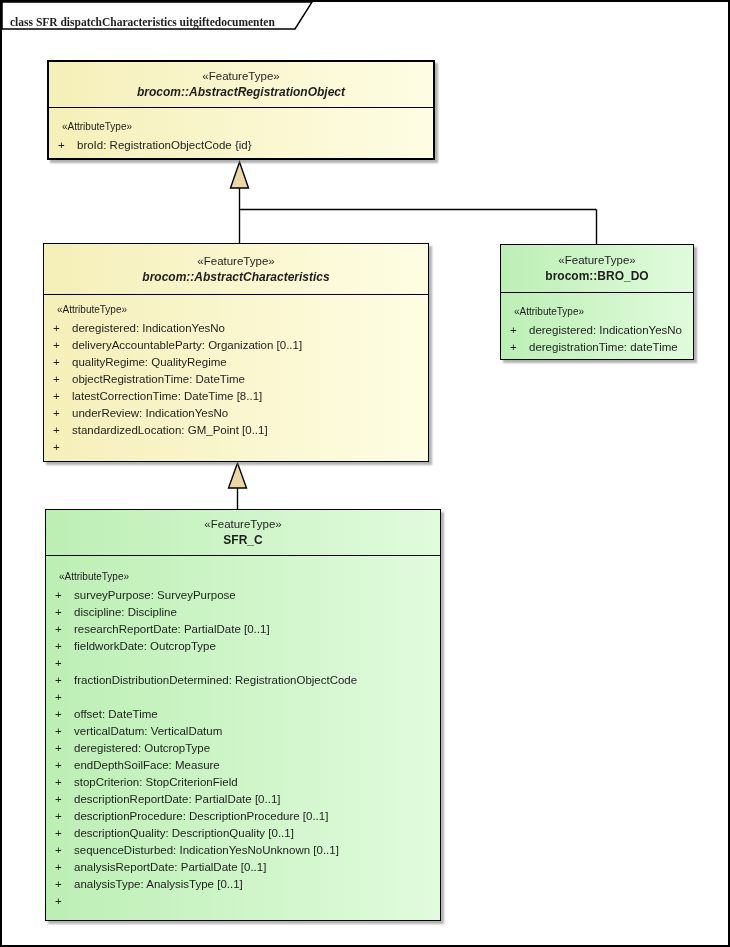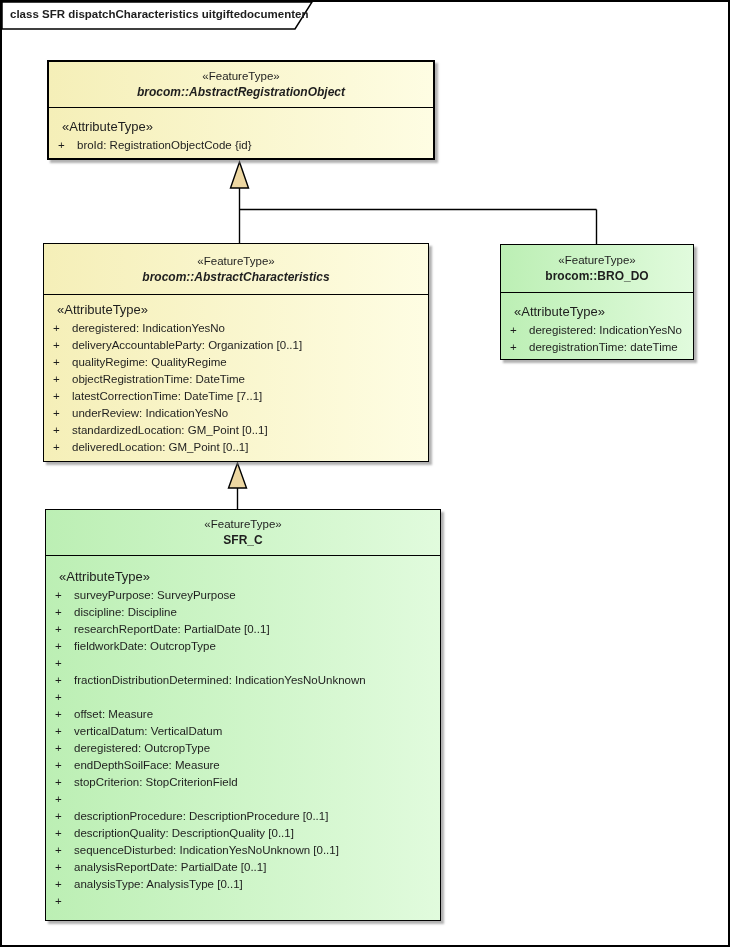--- a/index.html
+++ b/index.html
@@ -11,22 +11,22 @@
     border:2px solid var(--line,#000);
     font-family:"Liberation Sans", sans-serif;
     color:var(--text,#1e1e1e);
     overflow:hidden;
   }
 
   
   .frame-tab{position:absolute;left:0;top:0;width:330px;height:32px;}
   .frame-tab svg{position:absolute;left:0;top:0;}
   .frame-title{
-    position:absolute;left:8px;top:6px;
-    font-size:11.5px;font-weight:bold;white-space:nowrap;
+    position:absolute;left:8px;top:14px;
+    font-size:11.5px;font-weight:bold;white-space:nowrap;font-family:Liberation Serif, serif;
   }
 
   
   .connector-layer{position:absolute;left:0;top:0;width:730px;height:947px;pointer-events:none;}
   .connector-layer line{stroke:var(--line,#000);stroke-width:1.4;}
   .connector-layer polygon{fill:var(--triangle-fill,#EFD9A3);stroke:var(--line,#000);stroke-width:1.4;}
 
   
   .uml-class{
     position:absolute;box-sizing:border-box;
@@ -45,21 +45,21 @@
   .stereotype{font-size:11.5px;line-height:14px;}
   .cls-name{font-size:12px;line-height:15px;font-weight:bold;}
   .cls-name.abstract{font-style:italic;}
 
   .cls-body{
     flex:1 1 auto;border-top:1.5px solid var(--line,#000);
     padding-top:8px;overflow:hidden;
   }
   .cls-body.pad12{padding-top:12px;}
   .cls-body.pad14{padding-top:14px;}
-  .attr-stereotype{font-size:13px;line-height:14px;padding-left:13px;margin-bottom:3px;}
+  .attr-stereotype{font-size:10px;line-height:14px;padding-left:13px;margin-bottom:3px;}
   .attr-row{display:flex;height:17px;line-height:17px;font-size:11.5px;white-space:nowrap;}
   .attr-vis{flex:0 0 19px;padding-left:9px;}
 </style>
 </head>
 <body>
 
 <div class="canvas">
 
   <svg class="connector-layer" width="730" height="947" viewBox="0 0 730 947">
     <g>
@@ -122,36 +122,35 @@
             <span>qualityRegime: QualityRegime</span>
           </div>
 
           <div class="attr-row">
             <span class="attr-vis">+</span>
             <span>objectRegistrationTime: DateTime</span>
           </div>
 
           <div class="attr-row">
             <span class="attr-vis">+</span>
-            <span>latestCorrectionTime: DateTime [7..1]</span>
+            <span>latestCorrectionTime: DateTime [8..1]</span>
           </div>
 
           <div class="attr-row">
             <span class="attr-vis">+</span>
             <span>underReview: IndicationYesNo</span>
           </div>
 
           <div class="attr-row">
             <span class="attr-vis">+</span>
             <span>standardizedLocation: GM_Point [0..1]</span>
           </div>
 
           <div class="attr-row">
             <span class="attr-vis">+</span>
-            <span>deliveredLocation: GM_Point [0..1]</span>
           </div>
         </div>
     </div>
   </div>
 
   <div class="uml-class green" style="left:498px;top:242px;width:194px;height:116px">
     <div class="cls-header" style="height:47px">
       <div class="stereotype">«FeatureType»</div>
       <div class="cls-name">brocom::BRO_DO</div>
     </div>
@@ -200,30 +199,30 @@
             <span class="attr-vis">+</span>
             <span>fieldworkDate: OutcropType</span>
           </div>
 
           <div class="attr-row">
             <span class="attr-vis">+</span>
           </div>
 
           <div class="attr-row">
             <span class="attr-vis">+</span>
-            <span>fractionDistributionDetermined: IndicationYesNoUnknown</span>
-          </div>
-
-          <div class="attr-row">
-            <span class="attr-vis">+</span>
-          </div>
-
-          <div class="attr-row">
-            <span class="attr-vis">+</span>
-            <span>offset: Measure</span>
+            <span>fractionDistributionDetermined: RegistrationObjectCode</span>
+          </div>
+
+          <div class="attr-row">
+            <span class="attr-vis">+</span>
+          </div>
+
+          <div class="attr-row">
+            <span class="attr-vis">+</span>
+            <span>offset: DateTime</span>
           </div>
 
           <div class="attr-row">
             <span class="attr-vis">+</span>
             <span>verticalDatum: VerticalDatum</span>
           </div>
 
           <div class="attr-row">
             <span class="attr-vis">+</span>
             <span>deregistered: OutcropType</span>
@@ -234,20 +233,21 @@
             <span>endDepthSoilFace: Measure</span>
           </div>
 
           <div class="attr-row">
             <span class="attr-vis">+</span>
             <span>stopCriterion: StopCriterionField</span>
           </div>
 
           <div class="attr-row">
             <span class="attr-vis">+</span>
+            <span>descriptionReportDate: PartialDate [0..1]</span>
           </div>
 
           <div class="attr-row">
             <span class="attr-vis">+</span>
             <span>descriptionProcedure: DescriptionProcedure [0..1]</span>
           </div>
 
           <div class="attr-row">
             <span class="attr-vis">+</span>
             <span>descriptionQuality: DescriptionQuality [0..1]</span>

